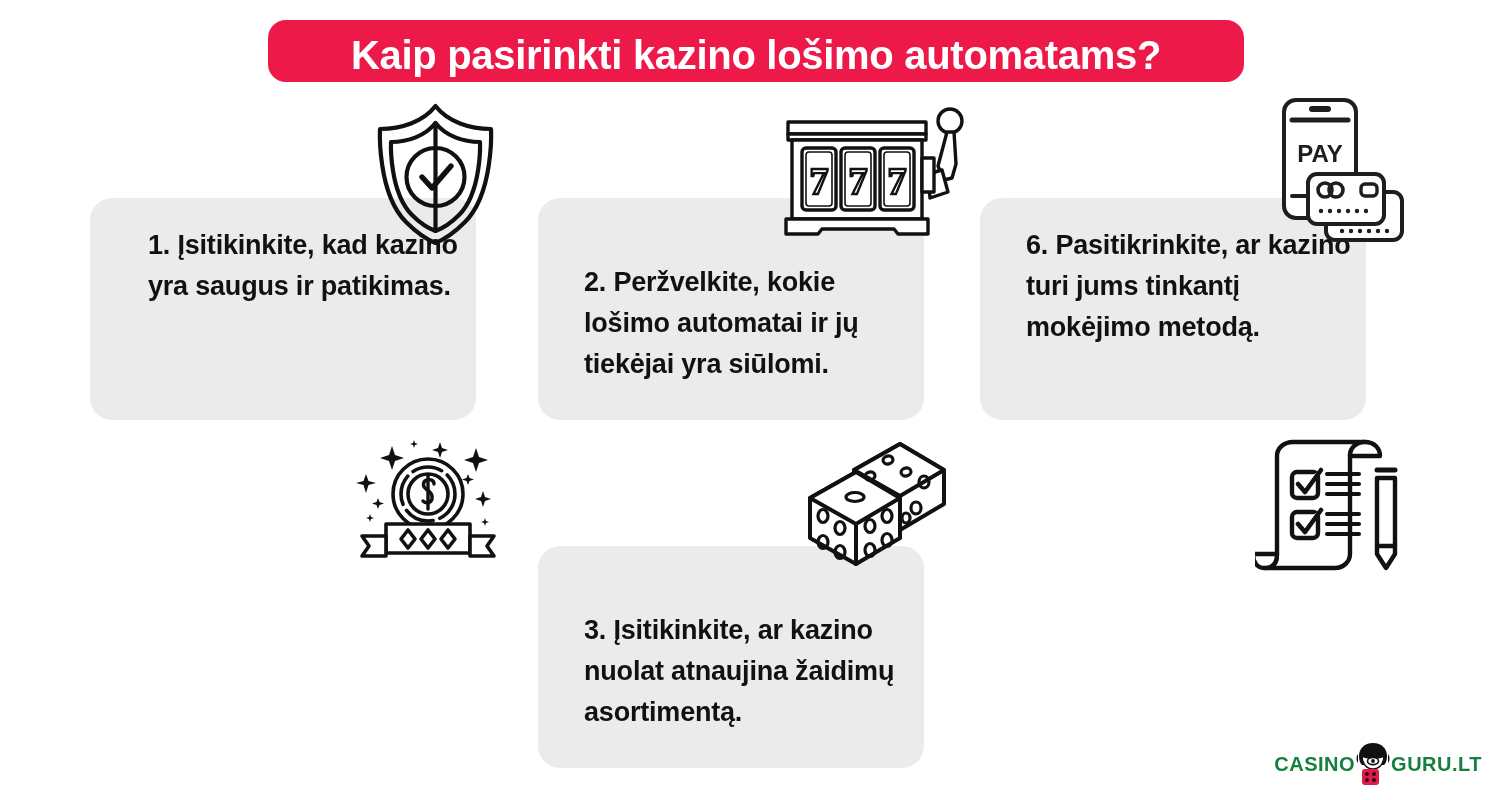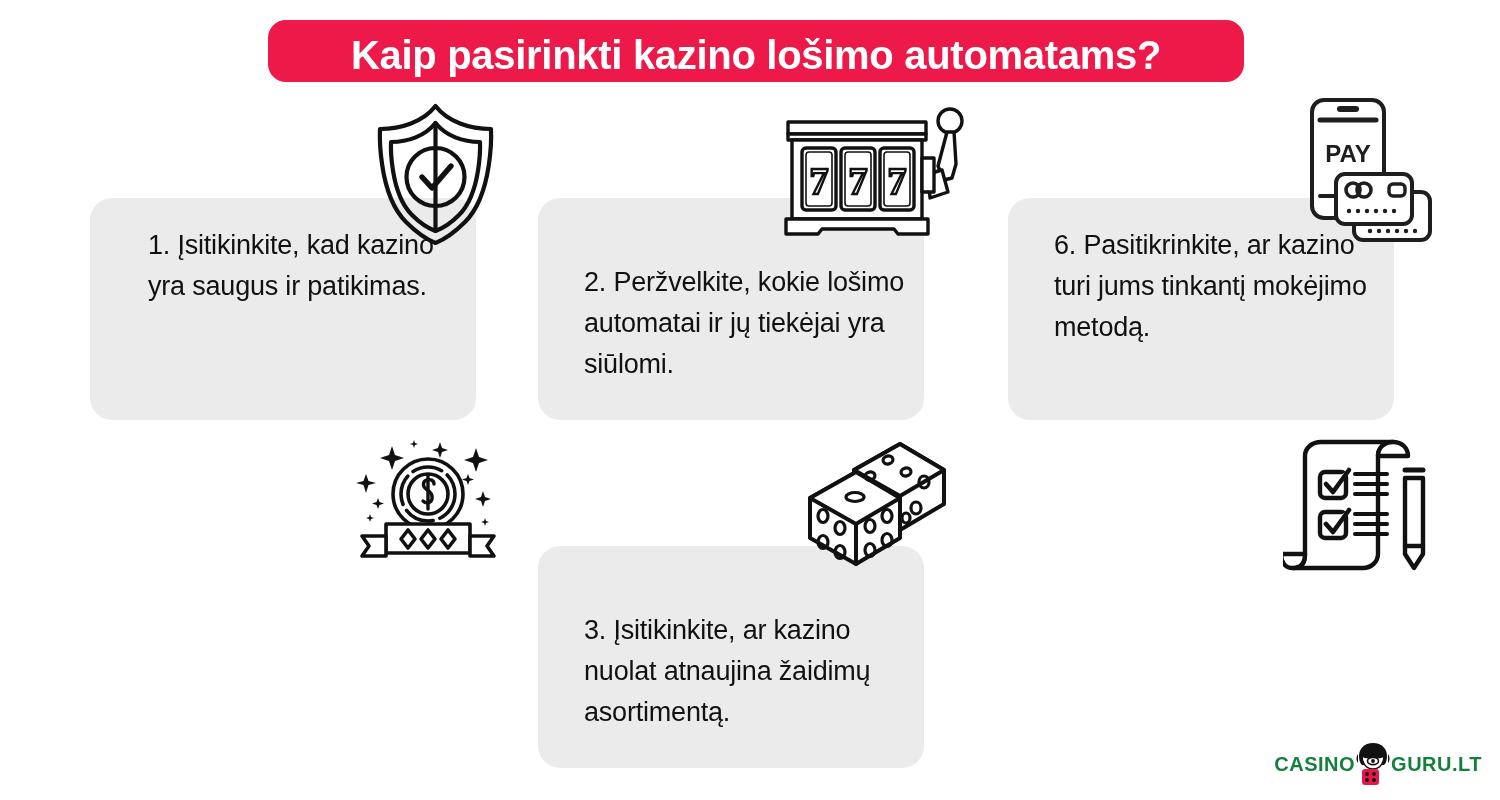--- a/index.html
+++ b/index.html
@@ -55,41 +55,41 @@
 
   .cell {
     position: absolute;
     width: 386px;
     height: 332px;
   }
   .cell.r1 { top: 88px; }
   .cell.r2 { top: 436px; }
   .cell.c1 { left: 90px; }
   .cell.c2 { left: 538px; }
-  .cell.c3 { left: 1008px; }
+  .cell.c3 { left: 980px; }
 
   .card {
     position: absolute;
     left: 0;
     bottom: 0;
     width: 386px;
     height: 222px;
     background: #ebebeb;
     border-radius: 22px;
   }
 
   .card-text {
     position: absolute;
     left: 58px;
     right: 14px;
     top: 27px;
     font-size: 27px;
     line-height: 1.52;
     color: #111111;
-    font-weight: 400;
+    font-weight: 700;
     font-family: "Liberation Sans", sans-serif;
     letter-spacing: -0.2px;
   }
   .cell.c2 .card-text { left: 46px; margin-top: 37px; }
   .cell.c3 .card-text { left: 46px; }
   .cell.r2.c1 .card-text { left: 48px; }
   .cell.r2.c2 .card-text { left: 46px; }
   .cell.r2.c3 .card-text { left: 46px; }
 
   

